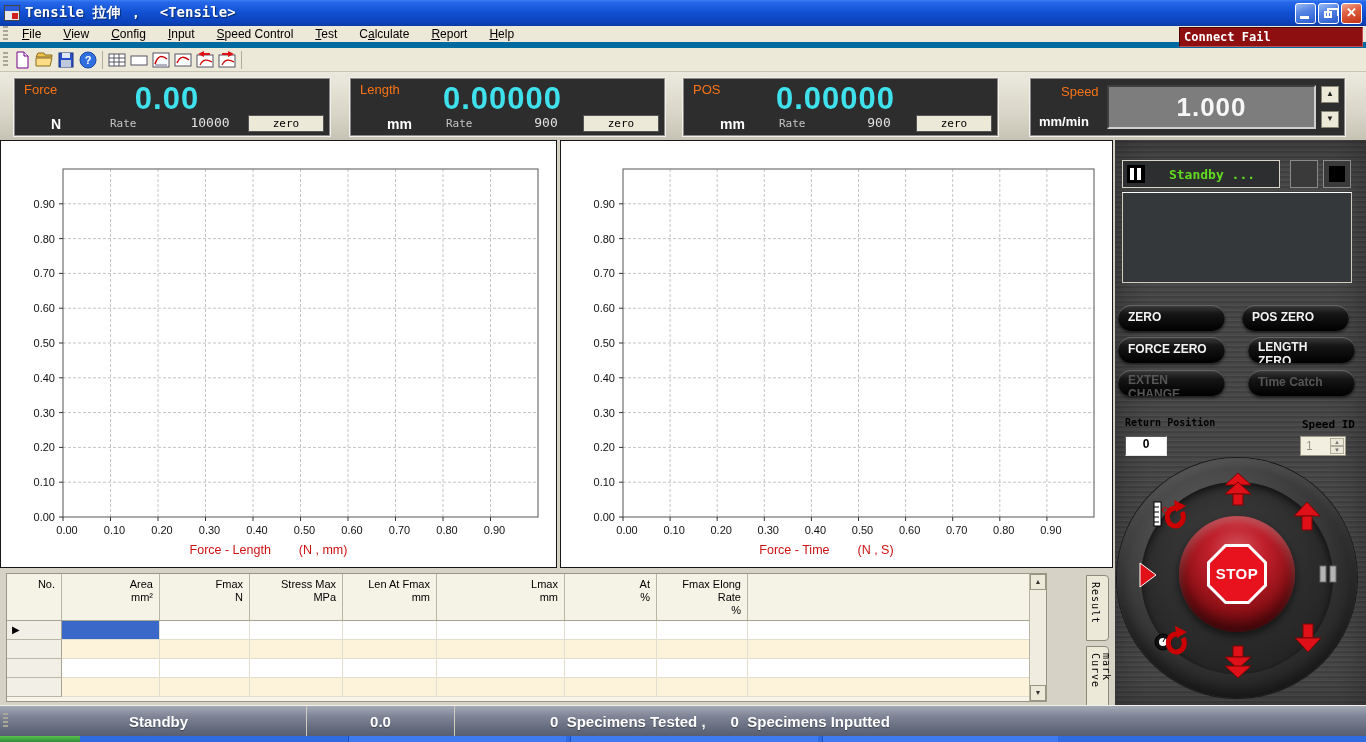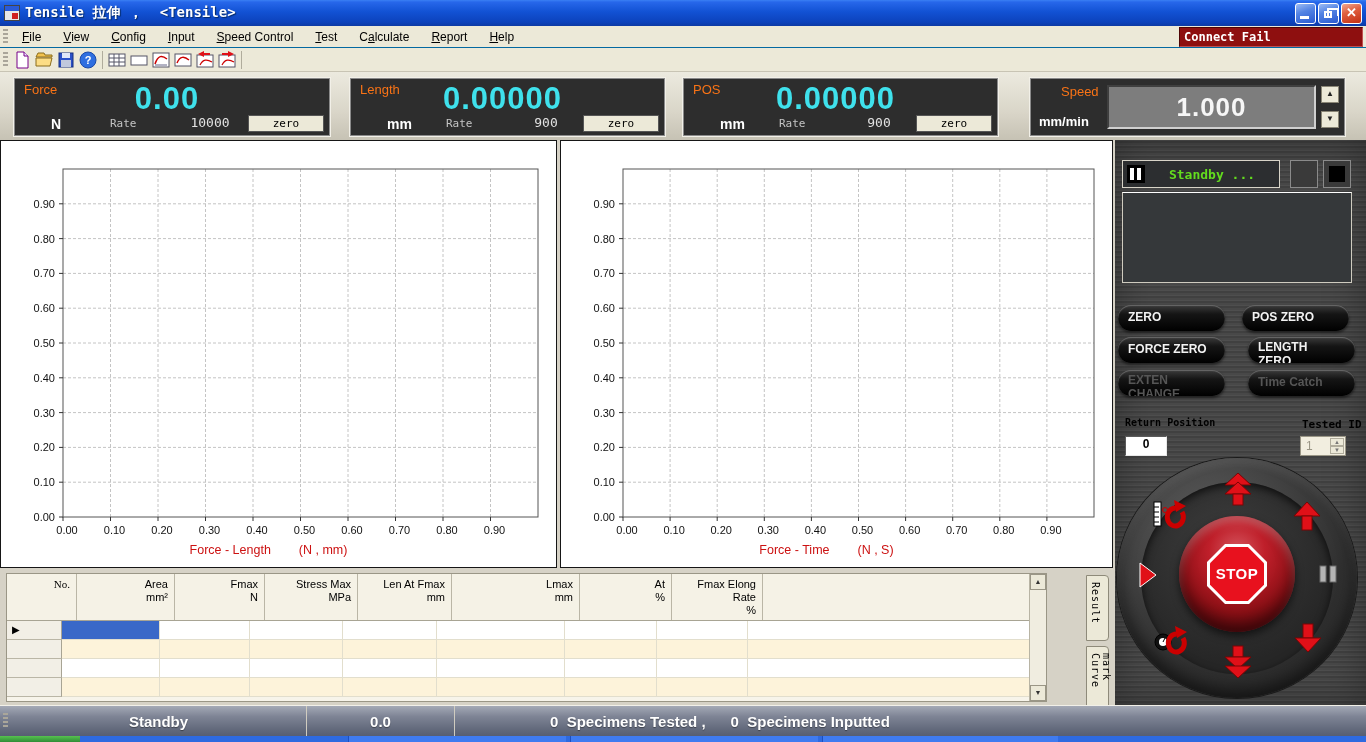--- a/index.html
+++ b/index.html
@@ -21,21 +21,21 @@
   .wbtn { width:21px; height:21px; border:1px solid #fff; border-radius:3px; position:relative;
     background:linear-gradient(160deg,#9dbcf4 0%,#5585e4 40%,#2a5ad0 100%); }
   .wbtn.close { background:linear-gradient(160deg,#f0a892 0%,#e06040 40%,#c22f14 100%); }
   .wbtn .glyph-min { position:absolute; left:4px; bottom:4px; width:9px; height:3px; background:#fff; }
   .wbtn .glyph-rst { position:absolute; left:5px; top:7px; width:8px; height:7px; border:2px solid #fff; background:transparent; }
   .wbtn .glyph-rst::before { content:""; position:absolute; left:1px; top:-5px; width:8px; height:6px; border:2px solid #fff; border-bottom:none; }
   .wbtn .glyph-x { position:absolute; left:0; top:1px; width:100%; text-align:center; color:#fff; font-weight:bold; font-size:13px; }
 
   
   #menubar { position:absolute; left:0; top:26px; width:1366px; height:22px; background:#ece9d8;
-    border-bottom:1px solid #0369a1; display:flex; align-items:center; }
+    border-bottom:6px solid #0369a1; display:flex; align-items:center; }
   .grip { width:5px; height:16px; margin:0 3px;
     background:repeating-linear-gradient(180deg,#aaa69a 0 2px, transparent 2px 4px); }
   .menu-item { padding:3px 11px; font-size:12px; color:#000; cursor:default; }
   #connect-badge { position:absolute; right:3px; top:1px; width:184px; height:20px;
     background:#8e0f0f; border:1px solid; border-color:#4f0505 #c05050 #c05050 #4f0505;
     color:#fff; font-family:"DejaVu Sans Mono", monospace; font-weight:bold; font-size:12px;
     padding:2px 0 0 4px; }
 
   
   #toolbar { position:absolute; left:0; top:48px; width:1366px; height:24px; background:#ece9d8;
@@ -472,21 +472,21 @@
         <div class="pill" style="left: 3px; top: 165px;">ZERO</div>
         <div class="pill" style="left: 127px; top: 165px;">POS ZERO</div>
         <div class="pill" style="left: 3px; top: 197px;">FORCE ZERO</div>
         <div class="pill wrap" style="left: 133px; top: 197px;"><span>LENGTH ZERO</span></div>
         <div class="pill disabled wrap" style="left: 3px; top: 230px;"><span>EXTEN CHANGE</span></div>
         <div class="pill disabled" style="left: 133px; top: 230px;">Time Catch</div>
       </div>
 
     <div id="sb-return-label">Return Position</div>
     <div id="sb-return-input">0</div>
-    <div id="sb-catch-label">Tested ID</div>
+    <div id="sb-catch-label">Speed ID</div>
     <div id="sb-catch-spin">
       <span id="sb-catch-val">1</span>
       <div class="catch-arrow" id="catch-up">▲</div>
       <div class="catch-arrow" id="catch-dn">▼</div>
     </div>
 
     <div id="dial">
       <div id="dial-inner"></div>
       <div id="dome">
         <div id="stop-oct-outer">
@@ -550,21 +550,21 @@
             <circle cx="14" cy="12" r="2.5" fill="none" stroke="#cc0000"></circle>
             <path d="M25 10 a8 9 0 1 0 6 4" stroke="#cc0000" stroke-width="5" fill="none"></path>
             <polygon points="23,2 35,8 25,14" fill="#cc0000"></polygon>
           </svg>
       </div>
     </div>
   </div>
 
   <div id="results-wrap">
     <div id="rt-header">
-        <div class="hcell" style="width: 70px; font-family: Liberation Serif, serif;">No.</div>
+        <div class="hcell" style="width: 55px;">No.</div>
         <div class="hcell" style="width: 98px;">Area<br>mm²</div>
         <div class="hcell" style="width: 90px;">Fmax<br>N</div>
         <div class="hcell" style="width: 93px;">Stress Max<br>MPa</div>
         <div class="hcell" style="width: 94px;">Len At Fmax<br>mm</div>
         <div class="hcell" style="width: 128px;">Lmax<br>mm</div>
         <div class="hcell" style="width: 92px;">At<br>%</div>
         <div class="hcell" style="width: 91px;">Fmax Elong<br>Rate<br>%</div>
         <div class="hcell hfill"></div>
       </div>
     <div id="rt-body">

